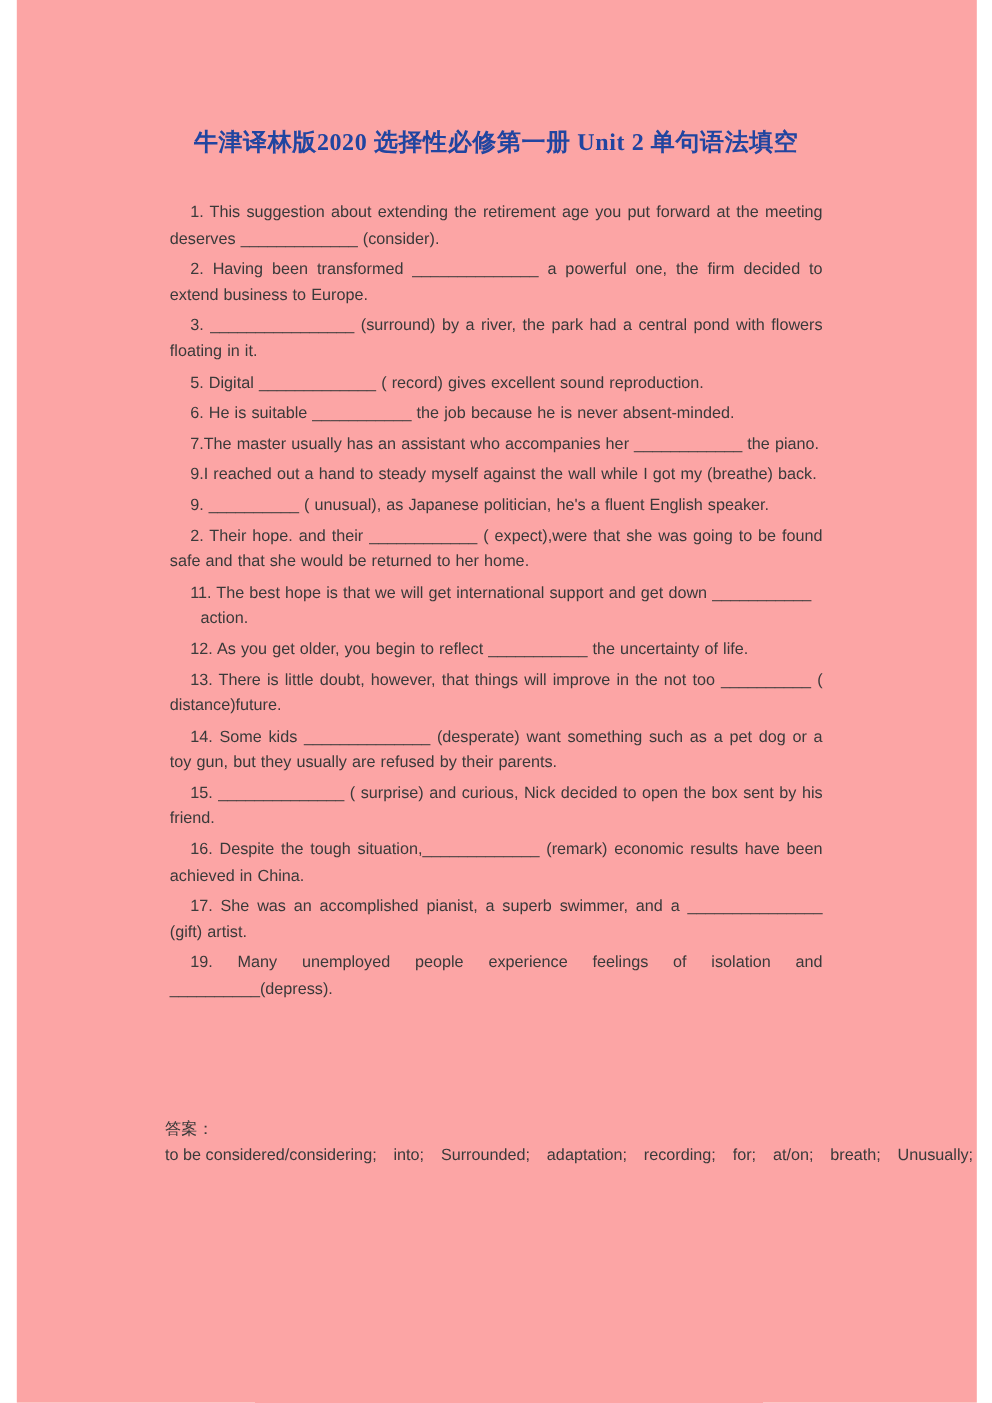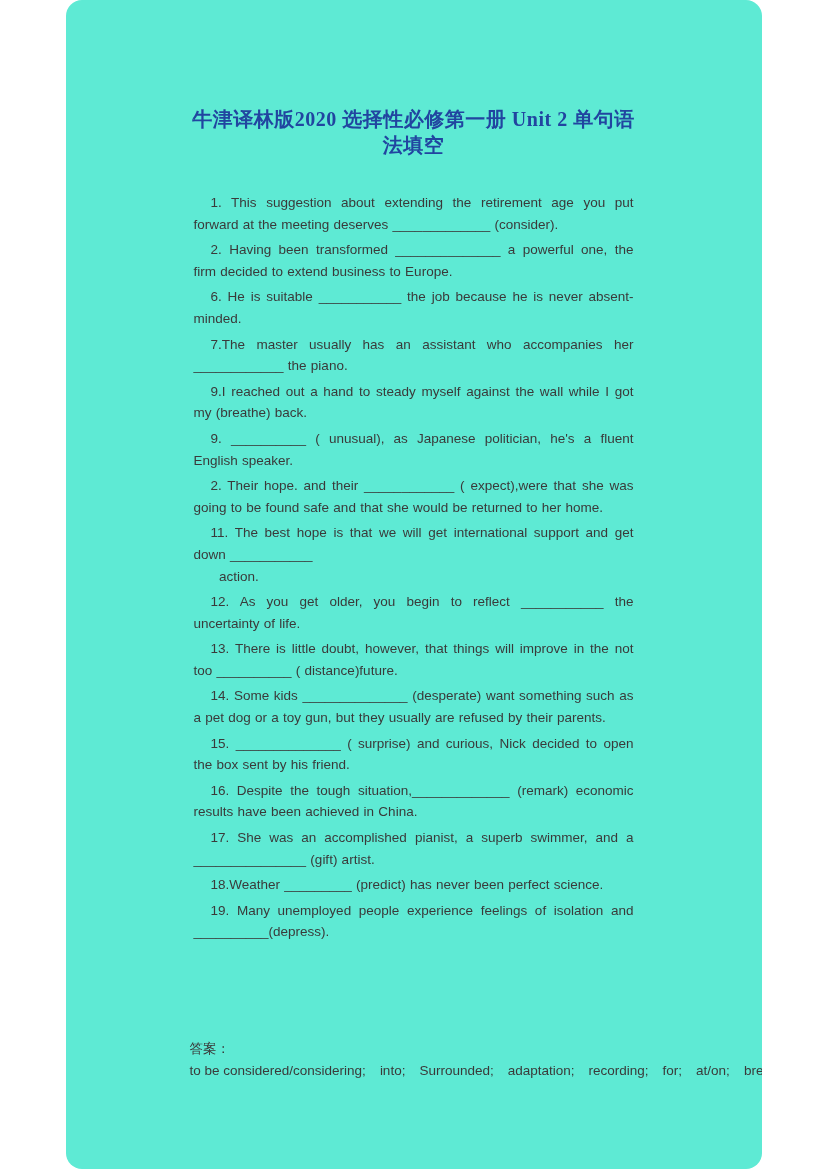--- a/index.html
+++ b/index.html
@@ -2,30 +2,29 @@
 <html><head>
 <meta charset="utf-8">
 <style>
   html, body {
     margin: 0;
     padding: 0;
     background: #ffffff;
   }
   .page {
     position: relative;
-    width: 696px;
+    width: 800px;
     height: 1169px;
     margin: 0 auto;
     box-sizing: border-box;
     padding: 106px 124px 0 124px;
-    background: #5eead4;
+    background: #fca5a5;
     font-family: "Liberation Sans", "DejaVu Sans", sans-serif;
     color: #3a3a3a;
     overflow: hidden;
-    border-radius: 16px;
   }
   .title {
     font-family: "Liberation Serif", "DejaVu Serif", serif;
     font-weight: bold;
     font-size: 20px;
     line-height: 26px;
     text-align: center;
     margin: 0 0 34px 0;
     letter-spacing: 0.5px;
   }
@@ -57,33 +56,34 @@
 </style>
 </head>
 <body>
 
 <div class="page" style="color: rgb(58, 58, 58);">
   <h1 class="title" style="color: rgb(33, 69, 160);">牛津译林版2020 选择性必修第一册 Unit 2 单句语法填空</h1>
 
   <div class="exercises">
       <p class="exercise">1. This suggestion about extending the retirement age you put forward at the meeting deserves _____________ (consider).</p>
       <p class="exercise">2. Having been transformed ______________ a powerful one, the firm decided to extend business to Europe.</p>
+      <p class="exercise">3. ________________ (surround) by a river, the park had a central pond with flowers floating in it.</p>
+      <p class="exercise">5. Digital _____________ ( record) gives excellent sound reproduction.</p>
       <p class="exercise">6. He is suitable ___________ the job because he is never absent-minded.</p>
       <p class="exercise">7.The master usually has an assistant who accompanies her ____________ the piano.</p>
       <p class="exercise">9.I reached out a hand to steady myself against the wall while I got my (breathe) back.</p>
       <p class="exercise">9. __________ ( unusual), as Japanese politician, he's a fluent English speaker.</p>
       <p class="exercise">2. Their hope. and their ____________ ( expect),were that she was going to be found safe and that she would be returned to her home.</p>
       <p class="exercise">11. The best hope is that we will get international support and get down ___________
       action.</p>
       <p class="exercise">12. As you get older, you begin to reflect ___________ the uncertainty of life.</p>
       <p class="exercise">13. There is little doubt, however, that things will improve in the not too __________ ( distance)future.</p>
       <p class="exercise">14. Some kids ______________ (desperate) want something such as a pet dog or a toy gun, but they usually are refused by their parents.</p>
       <p class="exercise">15. ______________ ( surprise) and curious, Nick decided to open the box sent by his friend.</p>
       <p class="exercise">16. Despite the tough situation,_____________ (remark) economic results have been achieved in China.</p>
       <p class="exercise">17. She was an accomplished pianist, a superb swimmer, and a _______________ (gift) artist.</p>
-      <p class="exercise">18.Weather _________ (predict) has never been perfect science.</p>
       <p class="exercise">19. Many unemployed people experience feelings of isolation and __________(depress).</p>
     </div>
 
   <div class="answers">
     <span class="answers-label">答案：</span><span><span class="answer-item">to be considered/considering;</span><span class="answer-item">into;</span><span class="answer-item">Surrounded;</span><span class="answer-item">adaptation;</span><span class="answer-item">recording;</span><span class="answer-item">for;</span><span class="answer-item">at/on;</span><span class="answer-item">breath;</span><span class="answer-item">Unusually;</span><span class="answer-item">expectation;</span></span>
   </div>
 </div>
 
 </body></html>

